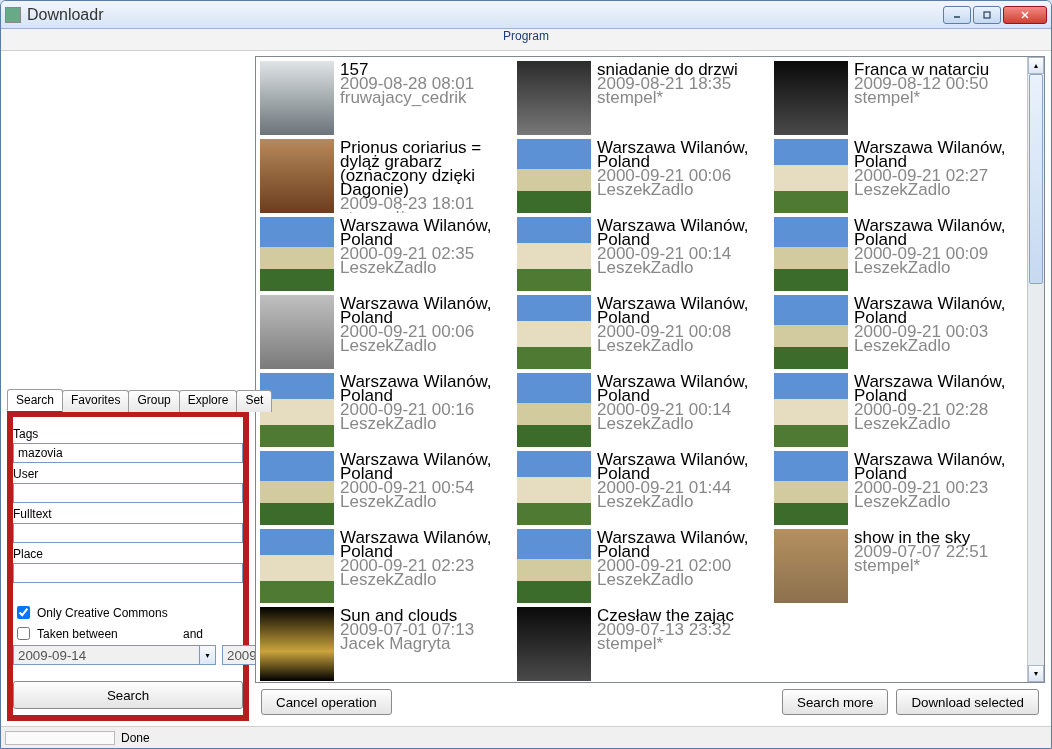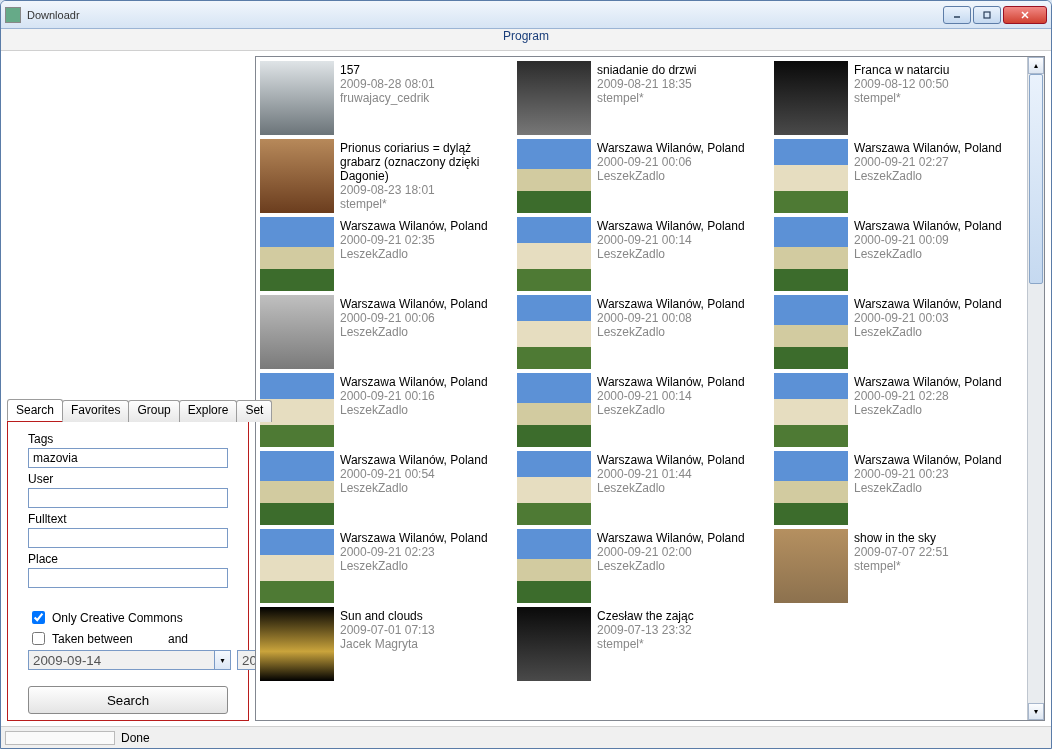--- a/index.html
+++ b/index.html
@@ -3,36 +3,36 @@
 <meta charset="utf-8">
 <style>
   * { box-sizing: border-box; }
   html,body { margin:0; padding:0; font-family: "Segoe UI", Tahoma, sans-serif; font-size:12px; }
   body { background:#d7e4f2; width:1052px; height:749px; overflow:hidden; }
 
   
   .window { width:1052px; height:749px; background:#fff; border:1px solid #5a7ca8; position:relative; display:flex; flex-direction:column; border-radius:6px 6px 0 0; overflow:hidden;}
   .titlebar { height:28px; background:linear-gradient(#f1f6fc,#d6e4f4); display:flex; align-items:center; padding:0 4px; border-bottom:1px solid #9bb4d4;}
   .titlebar .appicon { width:16px; height:16px; margin-right:6px; background:#6a8; border:1px solid #888; display:inline-block;}
-  .titlebar .title { flex:1; color:#333; font-size:11px; }
+  .titlebar .title { flex:1; color:#333; font-size:16px; }
   .winbtns { display:flex; gap:2px; }
   .winbtn { width:28px; height:18px; border:1px solid #5d7da8; border-radius:3px; background:linear-gradient(#eaf2fc,#c5d9f0); display:flex; align-items:center; justify-content:center; font-size:10px; color:#2a3f5a;}
   .winbtn.close { background:linear-gradient(#f28a86,#d04030); color:#fff; border-color:#912; width:44px;}
   .winbtn svg { width:10px; height:10px; }
 
   .menubar { height:22px; background:#f3f3f3; display:flex; align-items:center; padding:0 6px; gap:14px; border-bottom:1px solid #d0d0d0; color:#1a3e7a;flex-direction:column; }
   .menubar span { cursor:default; }
 
   .content { flex:1; display:flex; padding:5px 6px; gap:6px; min-height:0;}
   
   .leftpanel { width:242px; display:flex; flex-direction:column;justify-content:flex-end;}
   .tabstrip { display:flex; height:22px; }
   .tab { border:1px solid #9c9c9c; border-bottom:none; background:linear-gradient(#fefefe,#e8e8e8); padding:2px 8px 0 8px; border-radius:3px 3px 0 0; margin-right:-1px; font-size:12px; position:relative; top:1px; }
   .tab.active { background:#fff; z-index:2; border-bottom:1px solid #fff; top:0; padding-top:3px;}
-  .tabpanel { border:1px solid #b91c1c; background:#fff; padding:6px 20px; flex:0 0 auto;}
+  .tabpanel { border:6px solid #b91c1c; background:#fff; padding:6px 0; flex:0 0 auto;}
   .field-label { margin-top:4px; margin-bottom:2px; }
   .textfield { width:100%; height:20px; border:1px solid #7a9ac6; padding:1px 4px; font-size:12px; }
   .checkbox-row { display:flex; align-items:center; margin-top:20px; gap:4px;}
   .daterow { display:flex; align-items:center; gap:6px; margin-top:2px;}
   .daterow .half { flex:1; }
   .combo { display:flex; }
   .combo input { flex:1; border:1px solid #7a9ac6; height:20px; padding:1px 4px; background:#f0f0f0;}
   .combo .dd { width:16px; border:1px solid #7a9ac6; border-left:none; background:linear-gradient(#f6f9fd,#dce7f5); display:flex; align-items:center; justify-content:center; font-size:8px;}
   .searchbtn { width:100%; height:28px; margin-top:16px; border:1px solid #8a8a8a; border-radius:3px; background:linear-gradient(#fefefe,#e4e4e4); cursor:default;}
 
@@ -45,21 +45,21 @@
   .thumb-bg1{ background:linear-gradient(#dfe4e7,#6b7479);} 
   .thumb-bg2{ background:linear-gradient(#2c2c2c,#777);} 
   .thumb-bg3{ background:linear-gradient(#0a0a0a,#4a4a4a);} 
   .thumb-bg4{ background:linear-gradient(#b7895a,#6b3d1e);} 
   .thumb-bg5{ background:linear-gradient(#5c91d6 0 40%,#d2cba0 40% 70%,#3c6c2c 70%);} 
   .thumb-bg6{ background:linear-gradient(#5c91d6 0 35%,#e6ddc0 35% 70%,#4e7a34 70%);} 
   .thumb-bg7{ background:linear-gradient(#000,#caa43c 60%,#000);} 
   .thumb-bg8{ background:linear-gradient(#b59060,#8c714e);} 
   .thumb-bg10{ background:linear-gradient(#c0c0c0,#7a7a7a);} 
   .thumb-bg11{ background:linear-gradient(#f07030,#a84810);} 
-  .meta { padding:2px 0 0 6px; line-height:14px; font-size:12px;}
+  .meta { padding:2px 0 0 6px; line-height:14px; font-size:17px;}
   .meta .title { color:#000;}
   .meta .date { color:#888;}
   .meta .user { color:#888;}
 
   .vscroll { width:17px; background:#e9ecef; border-left:1px solid #bfc6cf; position:relative;}
   .vscroll .arrow { height:17px; background:linear-gradient(#fcfdff,#dde6f1); border:1px solid #a8b7cc; display:flex; align-items:center; justify-content:center; font-size:8px;}
   .vscroll .track { position:absolute; top:17px; bottom:17px; left:0; right:0;}
   .vscroll .thumb { position:absolute; left:1px; right:1px; top:0; height:210px; background:linear-gradient(#eaf2fc,#c5d9f0); border:1px solid #8aa6c8; border-radius:2px; width:auto;}
   .vscroll .arrow.bottom { position:absolute; bottom:0; left:0; right:0;}
 
@@ -340,20 +340,26 @@
           </div>
           <div class="vscroll">
             <div class="arrow">▴</div>
             <div class="track">
               <div class="thumb"></div>
             </div>
             <div class="arrow bottom">▾</div>
           </div>
         </div>
       </div>
+      <div class="bottombar">
+        <button class="pushbtn">Cancel operation</button>
+        <div class="spacer"></div>
+        <button class="pushbtn">Search more</button>
+        <button class="pushbtn">Download selected</button>
+      </div>
     </div>
   </div>
 
   <div class="statusbar">
     <div class="progress"></div>
     <span>Done</span>
   </div>
 </div>
 
 </body></html>

